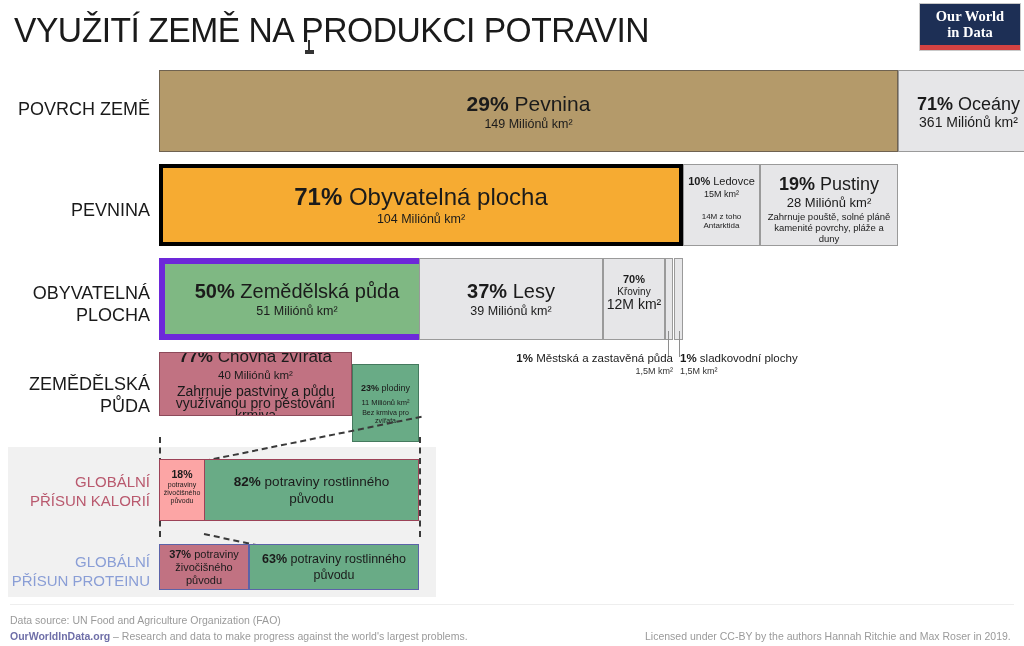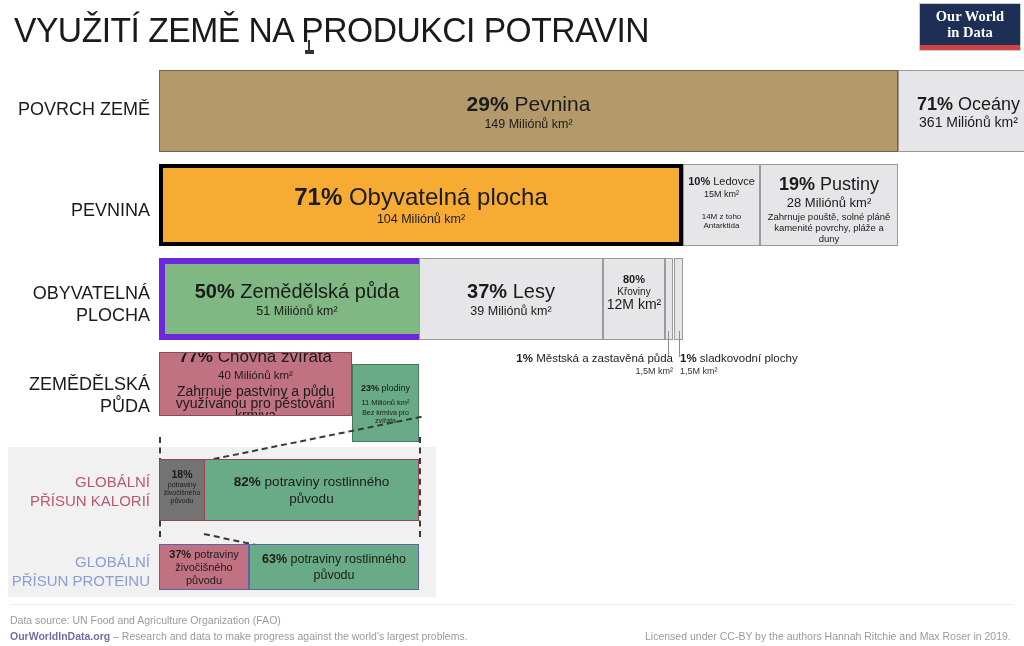--- a/index.html
+++ b/index.html
@@ -164,21 +164,21 @@
   </div>
 
   <div class="seg" style="left:419px;top:258px;width:184px;height:82px;background:#e6e6e8;border:1px solid #9a9a9a;">
     <div class="big" style="font-size:20px;line-height:24px;">
       <b>37%</b>
       <span>Lesy</span></div>
     <div class="sub">39 Miliónů km²</div>
   </div>
 
   <div class="seg tiny" style="left:603px;top:258px;width:62px;height:82px;background:#e6e6e8;border:1px solid #9a9a9a;justify-content:flex-start;padding-top:14px;">
-    <div class="big"><b>80%</b></div>
+    <div class="big"><b>70%</b></div>
     <div class="sub" style="font-size:10px;">Křoviny</div>
     <div class="sub" style="font-size:14px;">12M km²</div>
   </div>
 
   <div class="seg" style="left:665px;top:258px;width:8px;height:82px;background:#e6e6e8;border:1px solid #9a9a9a;"></div>
   <div class="seg" style="left:674px;top:258px;width:9px;height:82px;background:#e6e6e8;border:1px solid #9a9a9a;"></div>
 
   <div class="tick" style="left:668px;top:331px;height:26px;"></div>
   <div class="tick" style="left:679px;top:331px;height:26px;"></div>
 
@@ -218,21 +218,21 @@
   <div class="dash" style="left:159px;top:437px;height:100px;"></div>
   <div class="dash" style="left:419px;top:437px;height:100px;"></div>
   <div class="dashline" style="left:204px;top:460px;width:222px;transform:rotate(-11.5deg);"></div>
   <div class="dashline" style="left:204px;top:533px;width:96px;transform:rotate(12deg);"></div>
 
   <div class="blabel" style="left:0;top:472px;width:150px;color:#b9596e;">
     <div>GLOBÁLNÍ</div>
     <div>PŘÍSUN KALORIÍ</div>
   </div>
 
-  <div class="seg micro" style="left:159px;top:459px;width:46px;height:62px;background:#737373;border:1px solid #9c4257;justify-content:flex-start;padding-top:9px;">
+  <div class="seg micro" style="left:159px;top:459px;width:46px;height:62px;background:#fca5a5;border:1px solid #9c4257;justify-content:flex-start;padding-top:9px;">
     <div class="big" style="font-size:10.5px;"><b>18%</b></div>
     <div class="note" style="margin-top:2px;padding:0 2px;">potraviny živočišného původu</div>
   </div>
 
   <div class="seg" style="left:204px;top:459px;width:215px;height:62px;background:#69ab86;border:1px solid #9c4257;">
     <div class="big" style="font-size:13.5px;line-height:17px;white-space:normal;padding:0 10px;">
       <b>82%</b>
       <span>potraviny rostlinného původu</span></div>
   </div>
 

